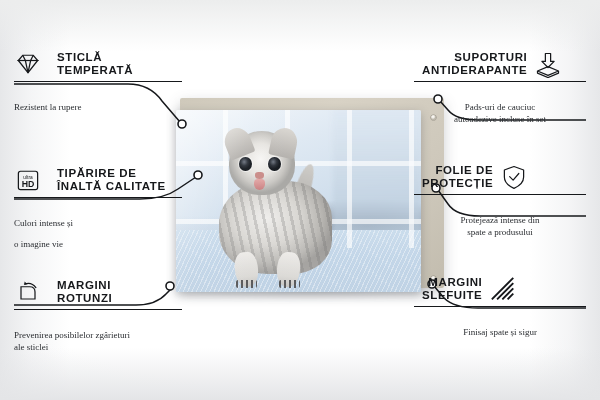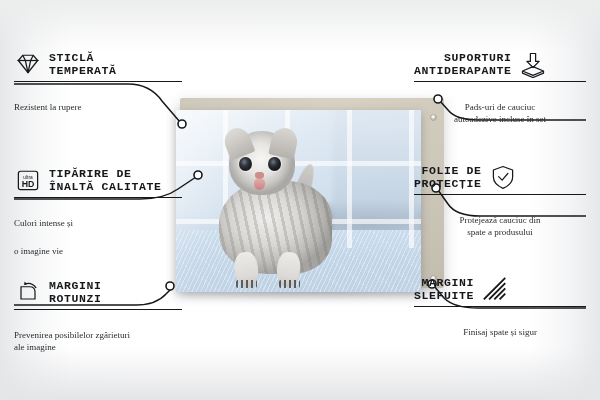--- a/index.html
+++ b/index.html
@@ -227,27 +227,28 @@
   }
   .feature .head {
     display: flex;
     align-items: center;
     gap: 7px;
   }
   .feature.right .head {
     flex-direction: row;
   }
   .feature .title {
-    font-family: Liberation Mono, monospace;
+    font-family: Liberation Sans, sans-serif;
     font-weight: bold;
     font-size: 11.5px;
     line-height: 13.5px;
     letter-spacing: 0.6px;
     color: #16181b;
     text-transform: uppercase;
+    margin-left: 8px;
   }
   .feature.right .title { text-align: right; }
   .rule {
     height: 0;
     border-top: 1.4px solid #16181b;
     margin-top: 3px;
     width: 100%;
   }
   .feature .sub {
     font-family: "Liberation Serif", serif;
@@ -359,42 +360,42 @@
           <text x="16" y="24" font-family="Liberation Sans, sans-serif" font-size="10" font-weight="bold" text-anchor="middle" fill="#16181b">HD</text>
         </svg>
       </span>
       <div>
         <div class="title">TIPĂRIRE DE</div>
         <div class="title">ÎNALTĂ CALITATE</div>
       </div>
     </div>
     <div class="rule"></div>
     <div class="sub">Culori intense și</div>
-    <div class="sub" style="margin-top:16px">o imagine vie</div>
+    <div class="sub" style="margin-top:9px">o imagine vie</div>
   </div>
 
   <div class="feature left" id="f-corners">
     <div class="head">
       <span class="ficon">
         <svg viewBox="0 0 32 32">
             <g fill="none" stroke="#16181b" stroke-width="1.4">
           <path d="M8 10 L18 10 Q24 10 24 16 L24 24 L8 24 Z"></path>
           <path d="M12 7 Q20 4 25 11" stroke-linecap="round"></path>
           <path d="M12 4 L12 7.6 L15.4 7.2 Z" fill="#16181b" stroke="none"></path>
         </g>
           </svg>
       </span>
       <div>
         <div class="title">MARGINI</div>
         <div class="title">ROTUNZI</div>
       </div>
     </div>
     <div class="rule"></div>
     <div class="sub">Prevenirea posibilelor zgârieturi</div>
-    <div class="sub" style="margin-top:0">ale imagine</div>
+    <div class="sub" style="margin-top:0">ale sticlei</div>
   </div>
 
   <div class="feature right" id="f-pads">
     <div class="head">
       <div>
         <div class="title">SUPORTURI</div>
         <div class="title">ANTIDERAPANTE</div>
       </div>
       <span class="ficon">
         <svg viewBox="0 0 32 32">
@@ -420,21 +421,21 @@
       <span class="ficon">
         <svg viewBox="0 0 32 32">
             <g fill="none" stroke="#16181b" stroke-width="1.4" stroke-linejoin="round" stroke-linecap="round">
           <path d="M16 4 L27 8 L27 16 Q27 24 16 29 Q5 24 5 16 L5 8 Z"></path>
           <path d="M11 15.5 L15 19.5 L21.5 12"></path>
         </g>
           </svg>
       </span>
     </div>
     <div class="rule"></div>
-    <div class="sub">Protejează cauciuc din</div>
+    <div class="sub">Protejează intense din</div>
     <div class="sub" style="margin-top:0">spate a produsului</div>
   </div>
 
   <div class="feature right" id="f-edges">
     <div class="head">
       <div>
         <div class="title">MARGINI</div>
         <div class="title">SLEFUITE</div>
       </div>
       <span class="ficon">

